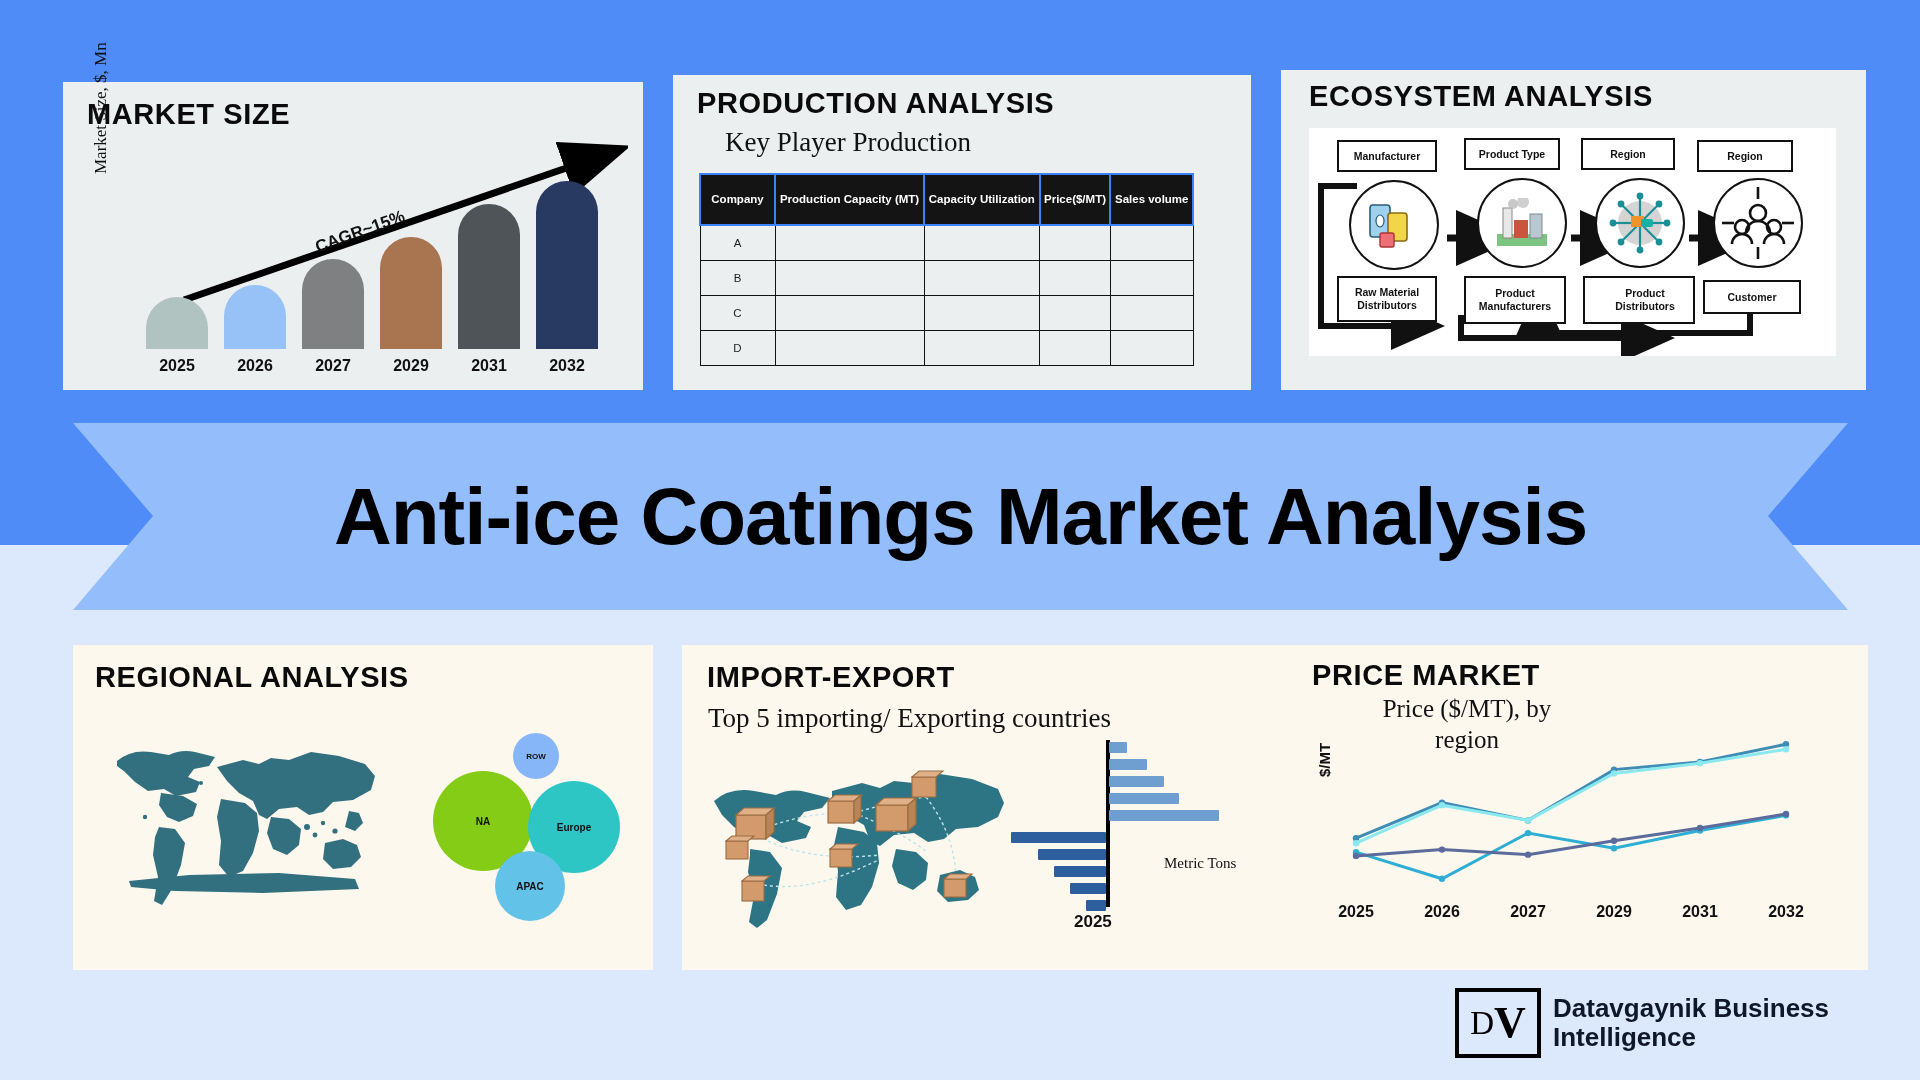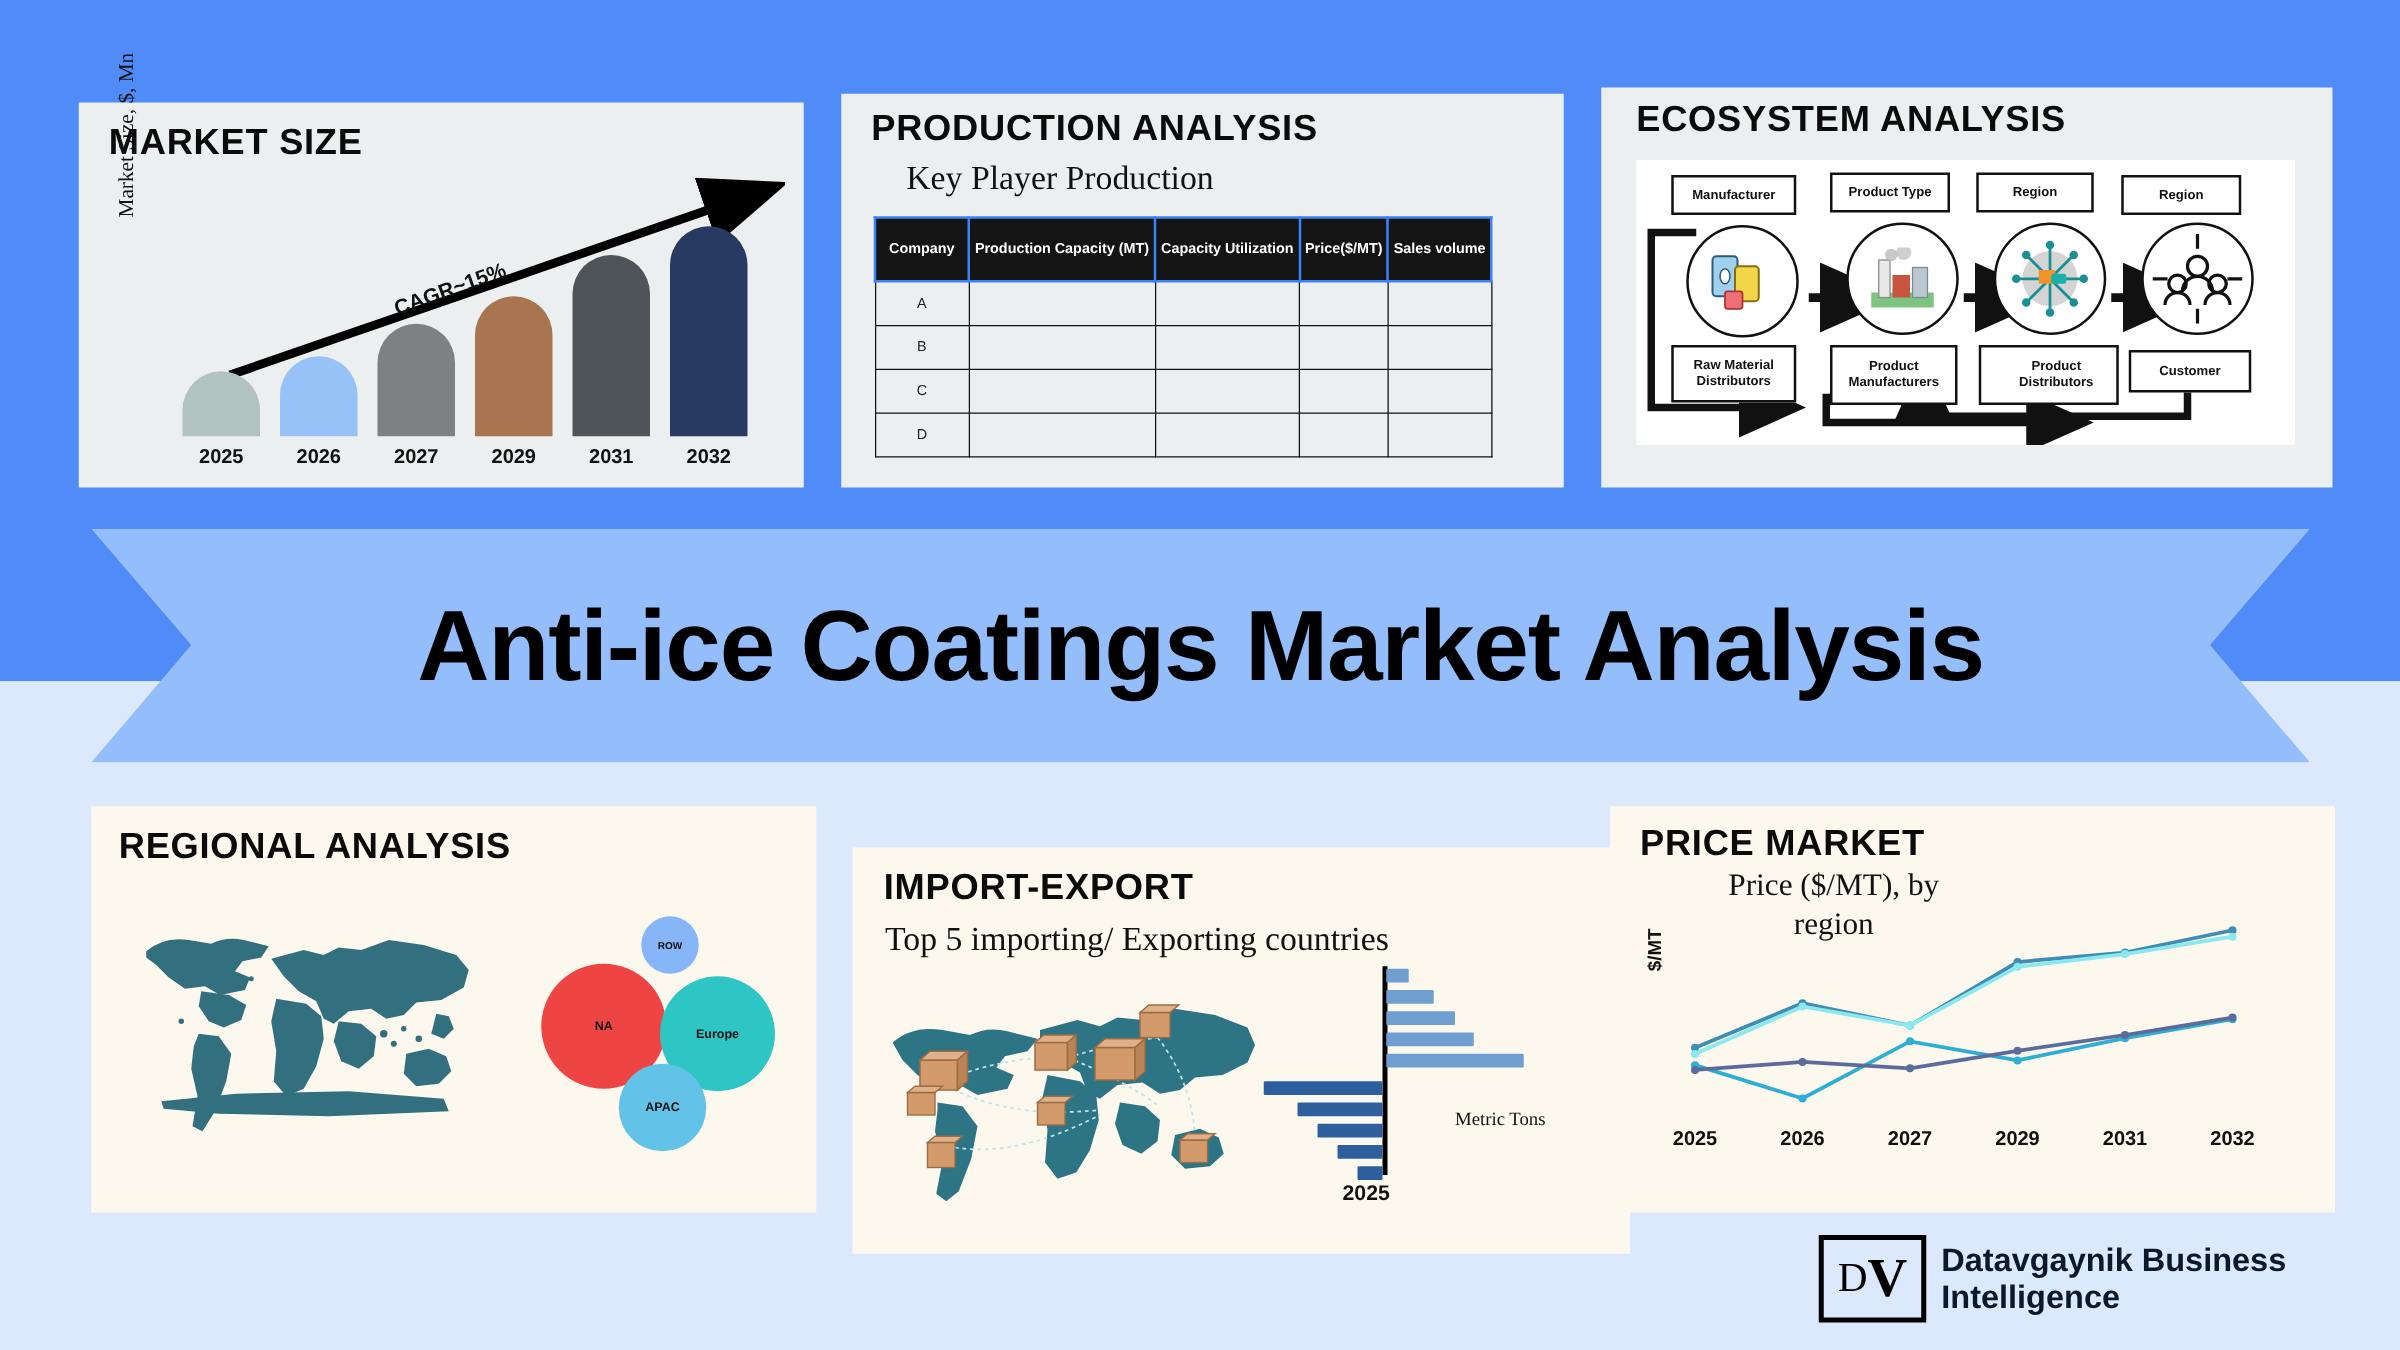--- a/index.html
+++ b/index.html
@@ -87,21 +87,21 @@
     clip-path:polygon(0 0, 1775px 0, 1695px 93px, 1775px 187px, 0 187px, 80px 93px);
     display:flex;align-items:center;justify-content:center;
   }
   #ribbon-title{
     font-size:80px;font-weight:bold;color:#000;letter-spacing:-1px;
     font-family:"Liberation Sans",sans-serif;white-space:nowrap;
   }
 
   
   #regional-card{left:73px;top:645px;width:580px;height:325px;}
-  #impexp-card{left:682px;top:645px;width:622px;height:325px;margin-top:33px;}
+  #impexp-card{left:682px;top:645px;width:622px;height:325px;}
   #price-card{left:1288px;top:645px;width:580px;height:325px;}
 
   #regional-card .card-title{position:absolute;left:22px;top:16px;font-size:29px;}
   #impexp-card  .card-title{position:absolute;left:25px;top:16px;font-size:29px;}
   #price-card   .card-title{position:absolute;left:24px;top:14px;font-size:29px;}
   #impexp-card  .card-sub{position:absolute;left:26px;top:58px;font-size:27px;}
   #price-card   .card-sub{position:absolute;left:64px;top:48px;font-size:25px;width:230px;text-align:center;line-height:1.25;}
 
   
   .bubble{
@@ -345,21 +345,21 @@
       <path d="M30 158 l60-6 90-2 76 6 4 10 -96 4 -88-2 -44-4z"></path>
       <circle cx="208" cy="104" r="3"></circle>
         <circle cx="216" cy="112" r="2.4"></circle>
       <circle cx="224" cy="100" r="2.2"></circle>
         <circle cx="236" cy="108" r="2.6"></circle>
       <circle cx="102" cy="60" r="2"></circle>
         <circle cx="46" cy="94" r="2.2"></circle>
     </g>
   </svg>
   <div id="bubbles" style="position:absolute;left:360px;top:78px;width:190px;height:200px;">
-      <div class="bubble" style="width: 100px; height: 100px; left: 0px; top: 48px; background: #ef4444; font-size: 10px;">NA</div>
+      <div class="bubble" style="width: 100px; height: 100px; left: 0px; top: 48px; background: #84cc16; font-size: 10px;">NA</div>
       <div class="bubble" style="width: 92px; height: 92px; left: 95px; top: 58px; background: rgb(46, 198, 196); font-size: 10px;">Europe</div>
       <div class="bubble" style="width: 70px; height: 70px; left: 62px; top: 128px; background: rgb(98, 194, 232); font-size: 10px;">APAC</div>
       <div class="bubble" style="width: 46px; height: 46px; left: 80px; top: 10px; background: rgb(134, 182, 248); font-size: 8px;">ROW</div>
     </div>
 </div>
 
 <div class="card cream" id="impexp-card">
   <div class="card-title">IMPORT-EXPORT</div>
   <div class="card-sub">Top 5 importing/ Exporting countries</div>
 

